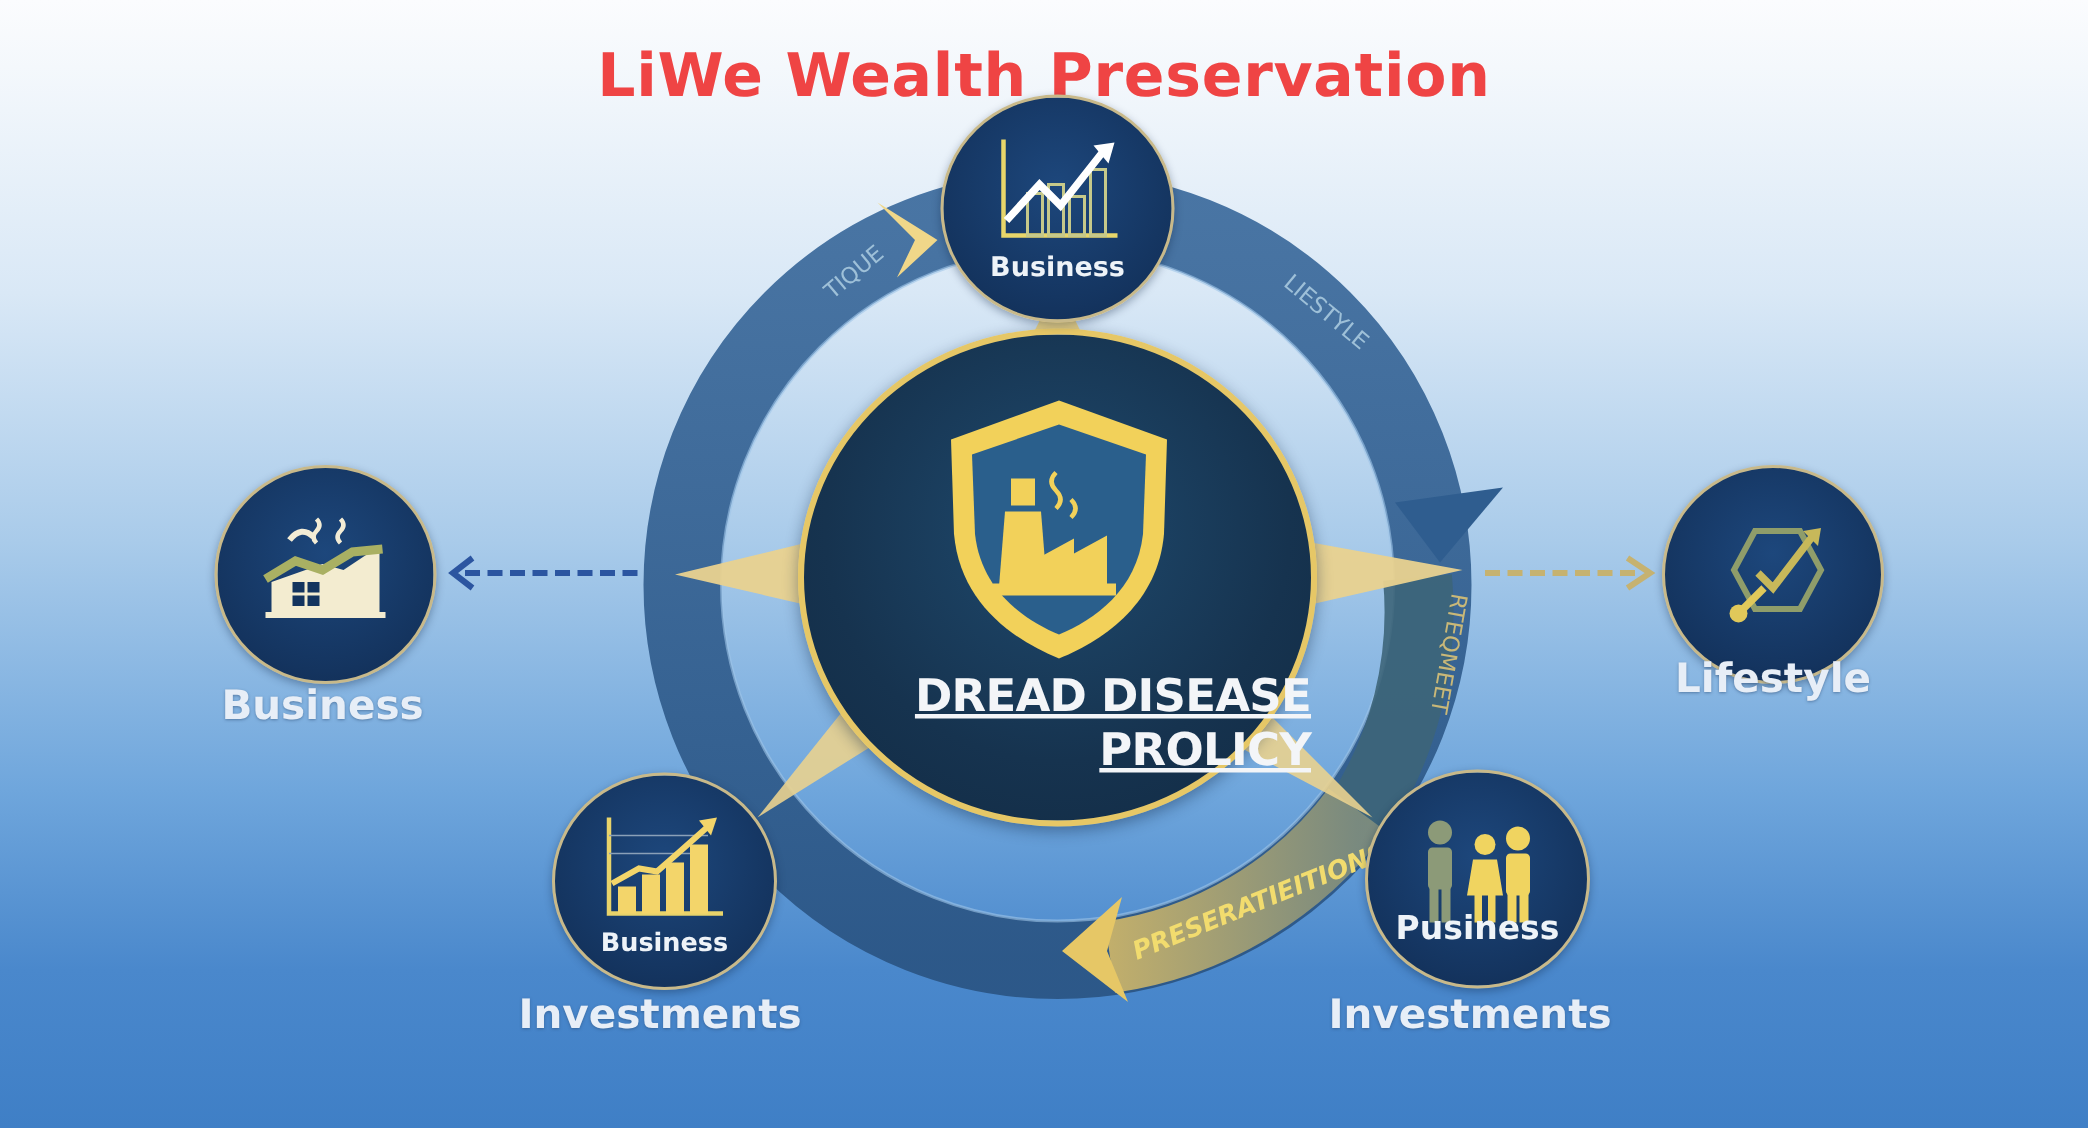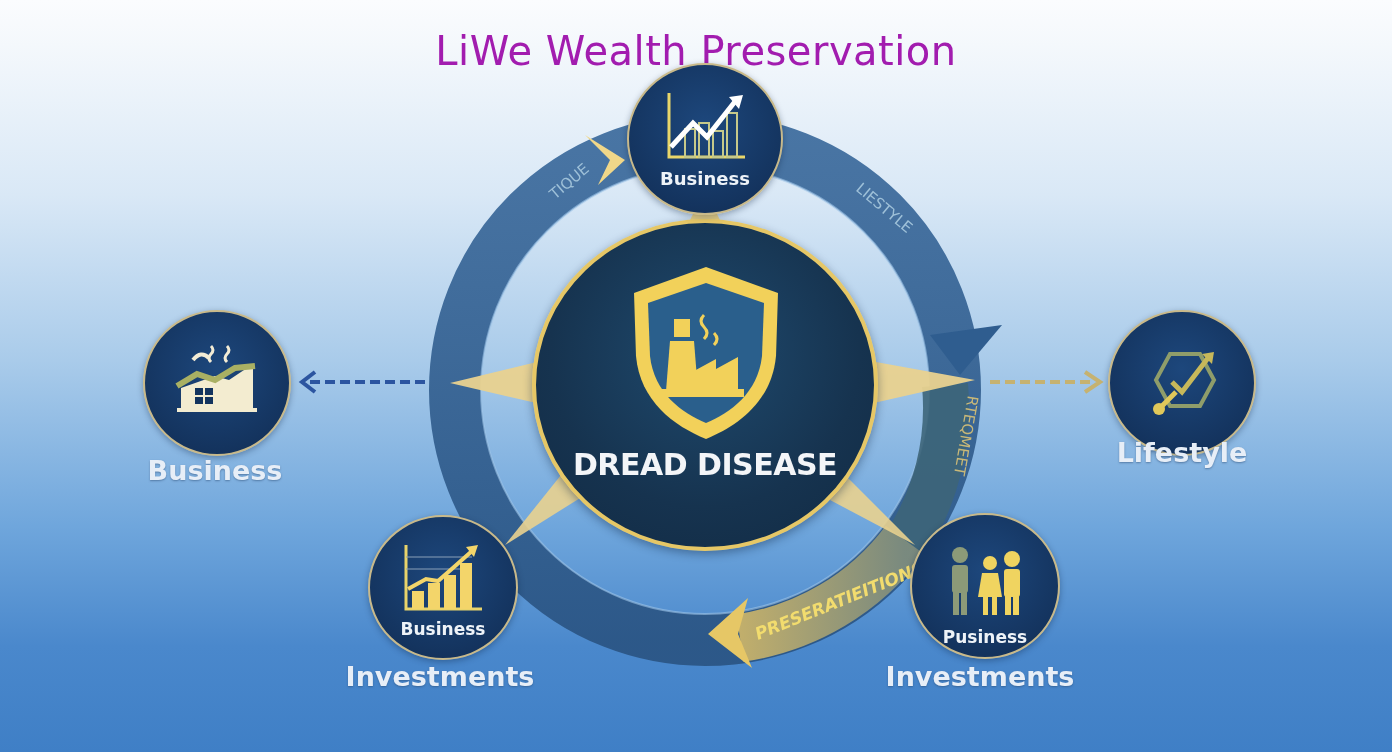--- a/index.html
+++ b/index.html
@@ -3,21 +3,21 @@
   <meta charset="utf-8">
   <style>
     html, body { margin: 0; padding: 0; }
     body {
       width: 1392px; height: 752px; overflow: hidden; position: relative;
       background: linear-gradient(180deg, #fbfcfe 0%, #f4f8fc 6%, #d9e8f6 26%, #a9cbea 48%, #6fa6dc 70%, #4a88cc 86%, #3f7fc6 100%);
       font-family: "DejaVu Sans", "Liberation Sans", sans-serif;
     }
     .title {
       position: absolute; left: 0; width: 100%; top: 28px; text-align: center;
-      font-size: 40px; font-weight: normal; color: #a21caf; letter-spacing: 0.5px;
+      font-size: 40px; font-weight: bold; color: #ef4444; letter-spacing: 0.5px;
     }
     svg.diagram { position: absolute; left: 0; top: 0; }
     .node {
       position: absolute; border-radius: 50%;
       background: radial-gradient(circle at 50% 40%, #1d477c 0%, #14345f 70%, #102a4f 100%);
       border: 2px solid #c8b98a; box-sizing: border-box;
       box-shadow: 0 2px 6px rgba(10,30,60,0.35);
     }
     .node-label {
       position: absolute; left: 0; width: 100%; text-align: center;
@@ -27,22 +27,22 @@
       position: absolute; text-align: center; color: #e7eef7; font-weight: bold;
       font-size: 27px; text-shadow: 0 1px 2px rgba(40,70,110,0.5);
     }
     .center {
       position: absolute; left: 532px; top: 219px; width: 346px; height: 332px; border-radius: 50%;
       background: radial-gradient(circle at 50% 40%, #1f4a6e 0%, #16334f 60%, #112a43 100%);
       border: 4px solid #e6c766; box-sizing: border-box;
       box-shadow: 0 3px 10px rgba(10,30,60,0.4);
     }
     .center-title {
-      position: absolute; left: 0; width: 100%; text-align: center; color: #f3f5f8; font-weight: bold;
-      font-size: 30px; line-height: 36px; letter-spacing: -0.5px;
+      position: absolute; left: 0; width: 100%; text-align: right; color: #f3f5f8; font-weight: bold;
+      font-size: 30px; line-height: 36px; letter-spacing: -0.5px; text-decoration: underline;
     }
     .ring-text { font-family: "DejaVu Sans", sans-serif; }
   </style>
 </head>
 <body>
 
 <div class="title">LiWe Wealth Preservation</div>
 
 <svg class="diagram" width="1392" height="752" viewBox="0 0 1392 752">
   <defs>
@@ -91,20 +91,21 @@
     <path d="M80 6 L152 32 L150 95 C146 140 112 165 80 178 C48 165 14 140 10 95 L8 32 Z" fill="#f2d15a"></path>
     <path d="M80 22 L138 42 L136 95 C132 132 104 152 80 162 C56 152 28 132 24 95 L22 42 Z" fill="#2a5f8c"></path>
     <rect x="48" y="58" width="16" height="18" fill="#f2d15a"></rect>
     <polygon points="44,80 68,80 72,130 40,130" fill="#f2d15a"></polygon>
     <polygon points="68,110 90,98 90,108 112,96 112,130 68,130" fill="#f2d15a"></polygon>
     <rect x="36" y="128" width="82" height="8" fill="#f2d15a"></rect>
     <path d="M78 78 q6 -6 0 -12 q-6 -6 0 -12" fill="none" stroke="#f2d15a" stroke-width="3"></path>
     <path d="M88 84 q6 -6 0 -12" fill="none" stroke="#f2d15a" stroke-width="3"></path>
   </svg>
   <div class="center-title" style="top:224px">DREAD DISEASE</div>
+  <div class="center-title" style="top:260px">PROLICY</div>
 </div>
 
 <div class="node" style="left:627px;top:63px;width:156px;height:152px">
   <svg style="position:absolute;left:36px;top:26px" width="84" height="72" viewBox="0 0 84 72">
     <polyline points="4,2 4,66 80,66" fill="none" stroke="#e8d66a" stroke-width="3"></polyline>
     <rect x="20" y="38" width="10" height="28" fill="none" stroke="#c6c98a" stroke-width="2"></rect>
     <rect x="34" y="32" width="10" height="34" fill="none" stroke="#c6c98a" stroke-width="2"></rect>
     <rect x="48" y="40" width="10" height="26" fill="none" stroke="#c6c98a" stroke-width="2"></rect>
     <rect x="62" y="22" width="10" height="44" fill="none" stroke="#c6c98a" stroke-width="2"></rect>
     <polyline points="6,56 28,32 42,46 72,8" fill="none" stroke="#ffffff" stroke-width="5"></polyline>
@@ -164,15 +165,15 @@
     <rect x="17" y="46" width="6" height="24" fill="#8c9a78"></rect>
     <circle cx="46" cy="18" r="7" fill="#f0d460"></circle>
     <polygon points="38,28 54,28 58,52 34,52" fill="#f0d460"></polygon>
     <rect x="39" y="50" width="5" height="20" fill="#f0d460"></rect>
     <rect x="48" y="50" width="5" height="20" fill="#f0d460"></rect>
     <circle cx="68" cy="14" r="8" fill="#f0d460"></circle>
     <rect x="60" y="24" width="16" height="28" rx="3" fill="#f0d460"></rect>
     <rect x="61" y="50" width="6" height="20" fill="#f0d460"></rect>
     <rect x="69" y="50" width="6" height="20" fill="#f0d460"></rect>
   </svg>
-  <div class="node-label" style="top:112px;font-size:17px">Pusiness</div>
+  <div class="node-label" style="top:92px;font-size:22px">Pusiness</div>
 </div>
 <div class="ext-label" style="left:880px;top:661px;width:200px">Investments</div>
 
 </body></html>

